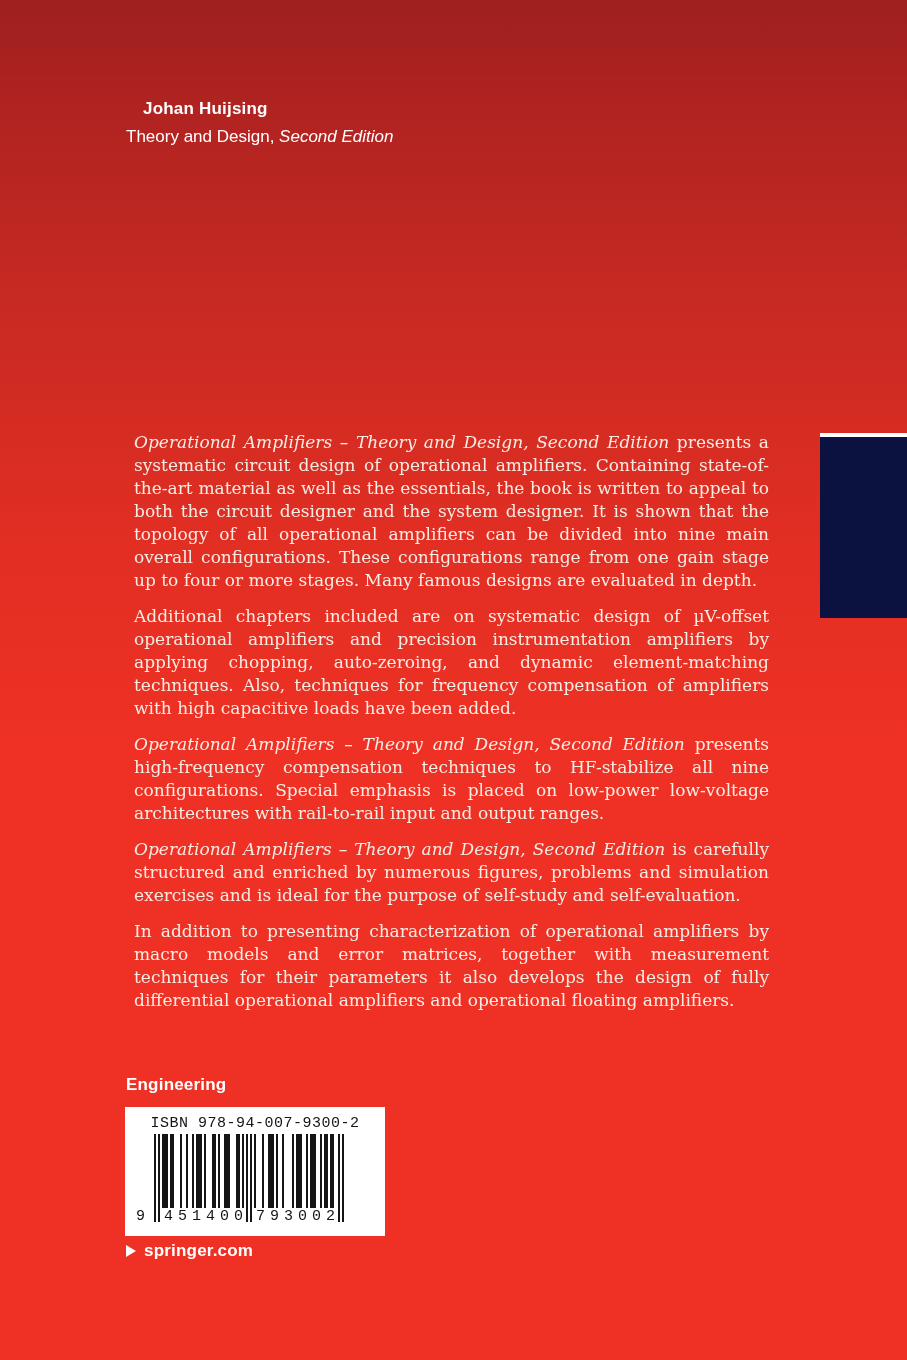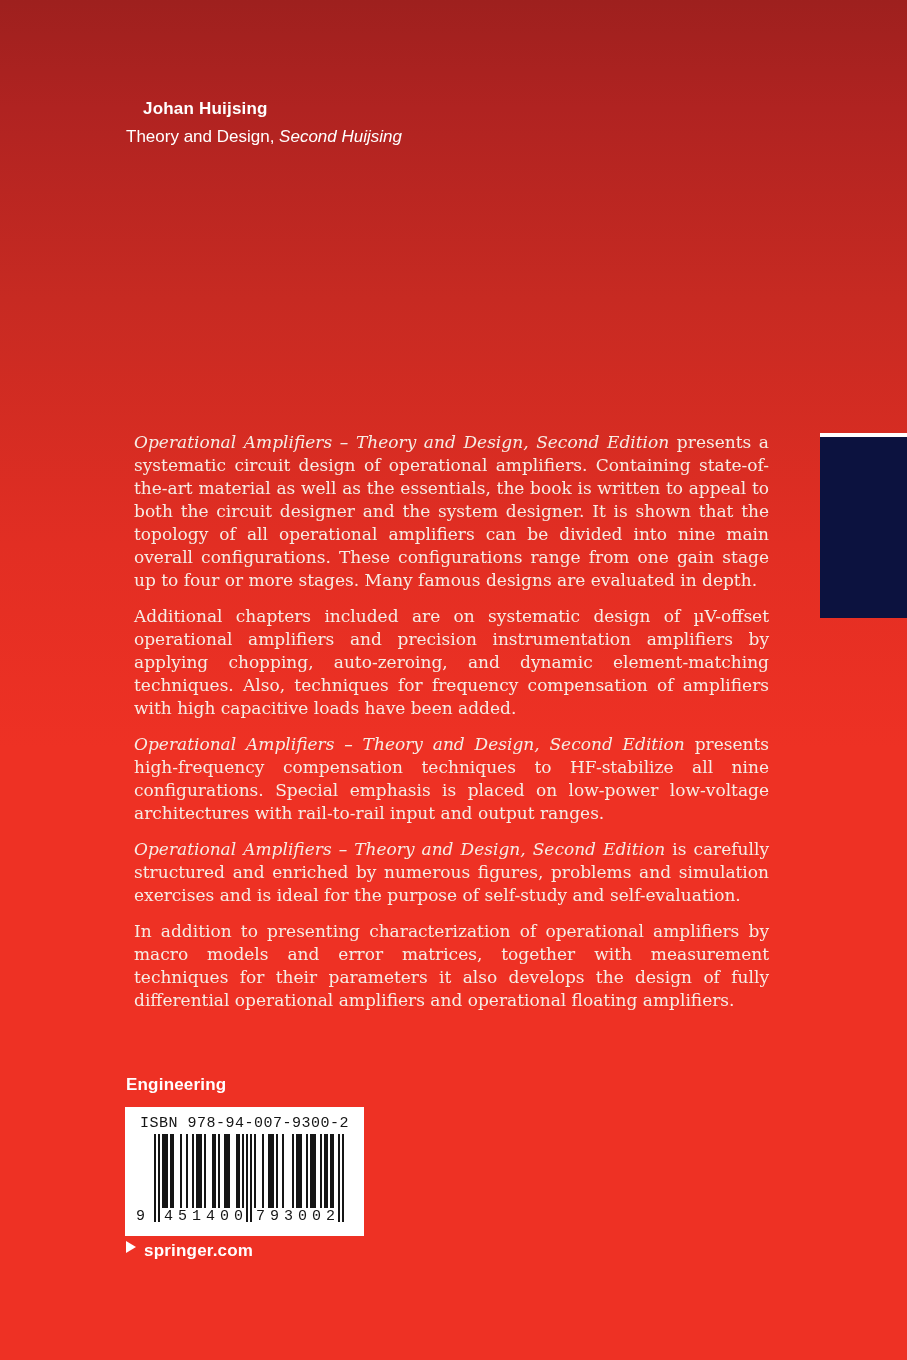--- a/index.html
+++ b/index.html
@@ -43,21 +43,21 @@
 
   
   .category {
     position: absolute; left: 126px; top: 1075px;
     color: #ffffff; font-size: 17px; font-weight: 700; letter-spacing: 0.2px;
   }
 
   
   .barcode-box {
     position: absolute; left: 125px; top: 1107px;
-    width: 239px; height: 129px;
+    width: 260px; height: 129px;
     background: #ffffff;
   }
   .isbn-label {
     position: absolute; top: 8px; left: 0; right: 0;
     text-align: center;
     font-family: "Liberation Mono", monospace;
     font-size: 15px; color: #151515; letter-spacing: 0.5px;
     white-space: nowrap;
   }
   .bars { position: absolute; left: 29px; top: 27px; width: 190px; height: 88px; }
@@ -67,39 +67,39 @@
     font-size: 15px; color: #151515; line-height: 17px;
     white-space: nowrap;
   }
   .bc-nine { left: 11px; }
   .bc-g1   { left: 39px; letter-spacing: 5px; }
   .bc-g2   { left: 131px; letter-spacing: 5px; text-align: right; }
 
   
   .publisher {
     position: absolute; left: 126px; top: 1241px;
-    display: flex; gap: 8px;
+    display: flex; align-items: center; gap: 8px;
     color: #ffffff;
   }
   .tri {
     width: 0; height: 0; display: inline-block;
     border-left: 10px solid #ffffff;
     border-top: 6px solid transparent;
     border-bottom: 6px solid transparent;
   }
   .publisher .label { font-size: 17px; font-weight: 700; letter-spacing: 0.2px; }
 </style>
 </head>
 <body>
 
 <div class="cover">
 
   <div class="title-block">
     <div class="author">Johan Huijsing</div>
-    <div class="subtitle"><span>Theory and Design, </span><em>Second Huijsing</em></div>
+    <div class="subtitle"><span>Theory and Design, </span><em>Second Edition</em></div>
   </div>
 
   <div class="spine-tab"></div>
 
   <div class="synopsis">
     <p><em>Operational Amplifiers – Theory and Design, Second Edition</em><span> presents a systematic circuit design of operational amplifiers. Containing state-of-the-art material as well as the essentials, the book is written to appeal to both the circuit designer and the system designer. It is shown that the topology of all operational amplifiers can be divided into nine main overall configurations. These configurations range from one gain stage up to four or more stages. Many famous designs are evaluated in depth.</span></p>
     <p><em></em><span>Additional chapters included are on systematic design of µV-offset operational amplifiers and precision instrumentation amplifiers by applying chopping, auto-zeroing, and dynamic element-matching techniques. Also, techniques for frequency compensation of amplifiers with high capacitive loads have been added.</span></p>
     <p><em>Operational Amplifiers – Theory and Design, Second Edition</em><span> presents high-frequency compensation techniques to HF-stabilize all nine configurations. Special emphasis is placed on low-power low-voltage architectures with rail-to-rail input and output ranges.</span></p>
     <p><em>Operational Amplifiers – Theory and Design, Second Edition</em><span> is carefully structured and enriched by numerous figures, problems and simulation exercises and is ideal for the purpose of self-study and self-evaluation.</span></p>
     <p><em></em><span>In addition to presenting characterization of operational amplifiers by macro models and error matrices, together with measurement techniques for their parameters it also develops the design of fully differential operational amplifiers and operational floating amplifiers.</span></p>

